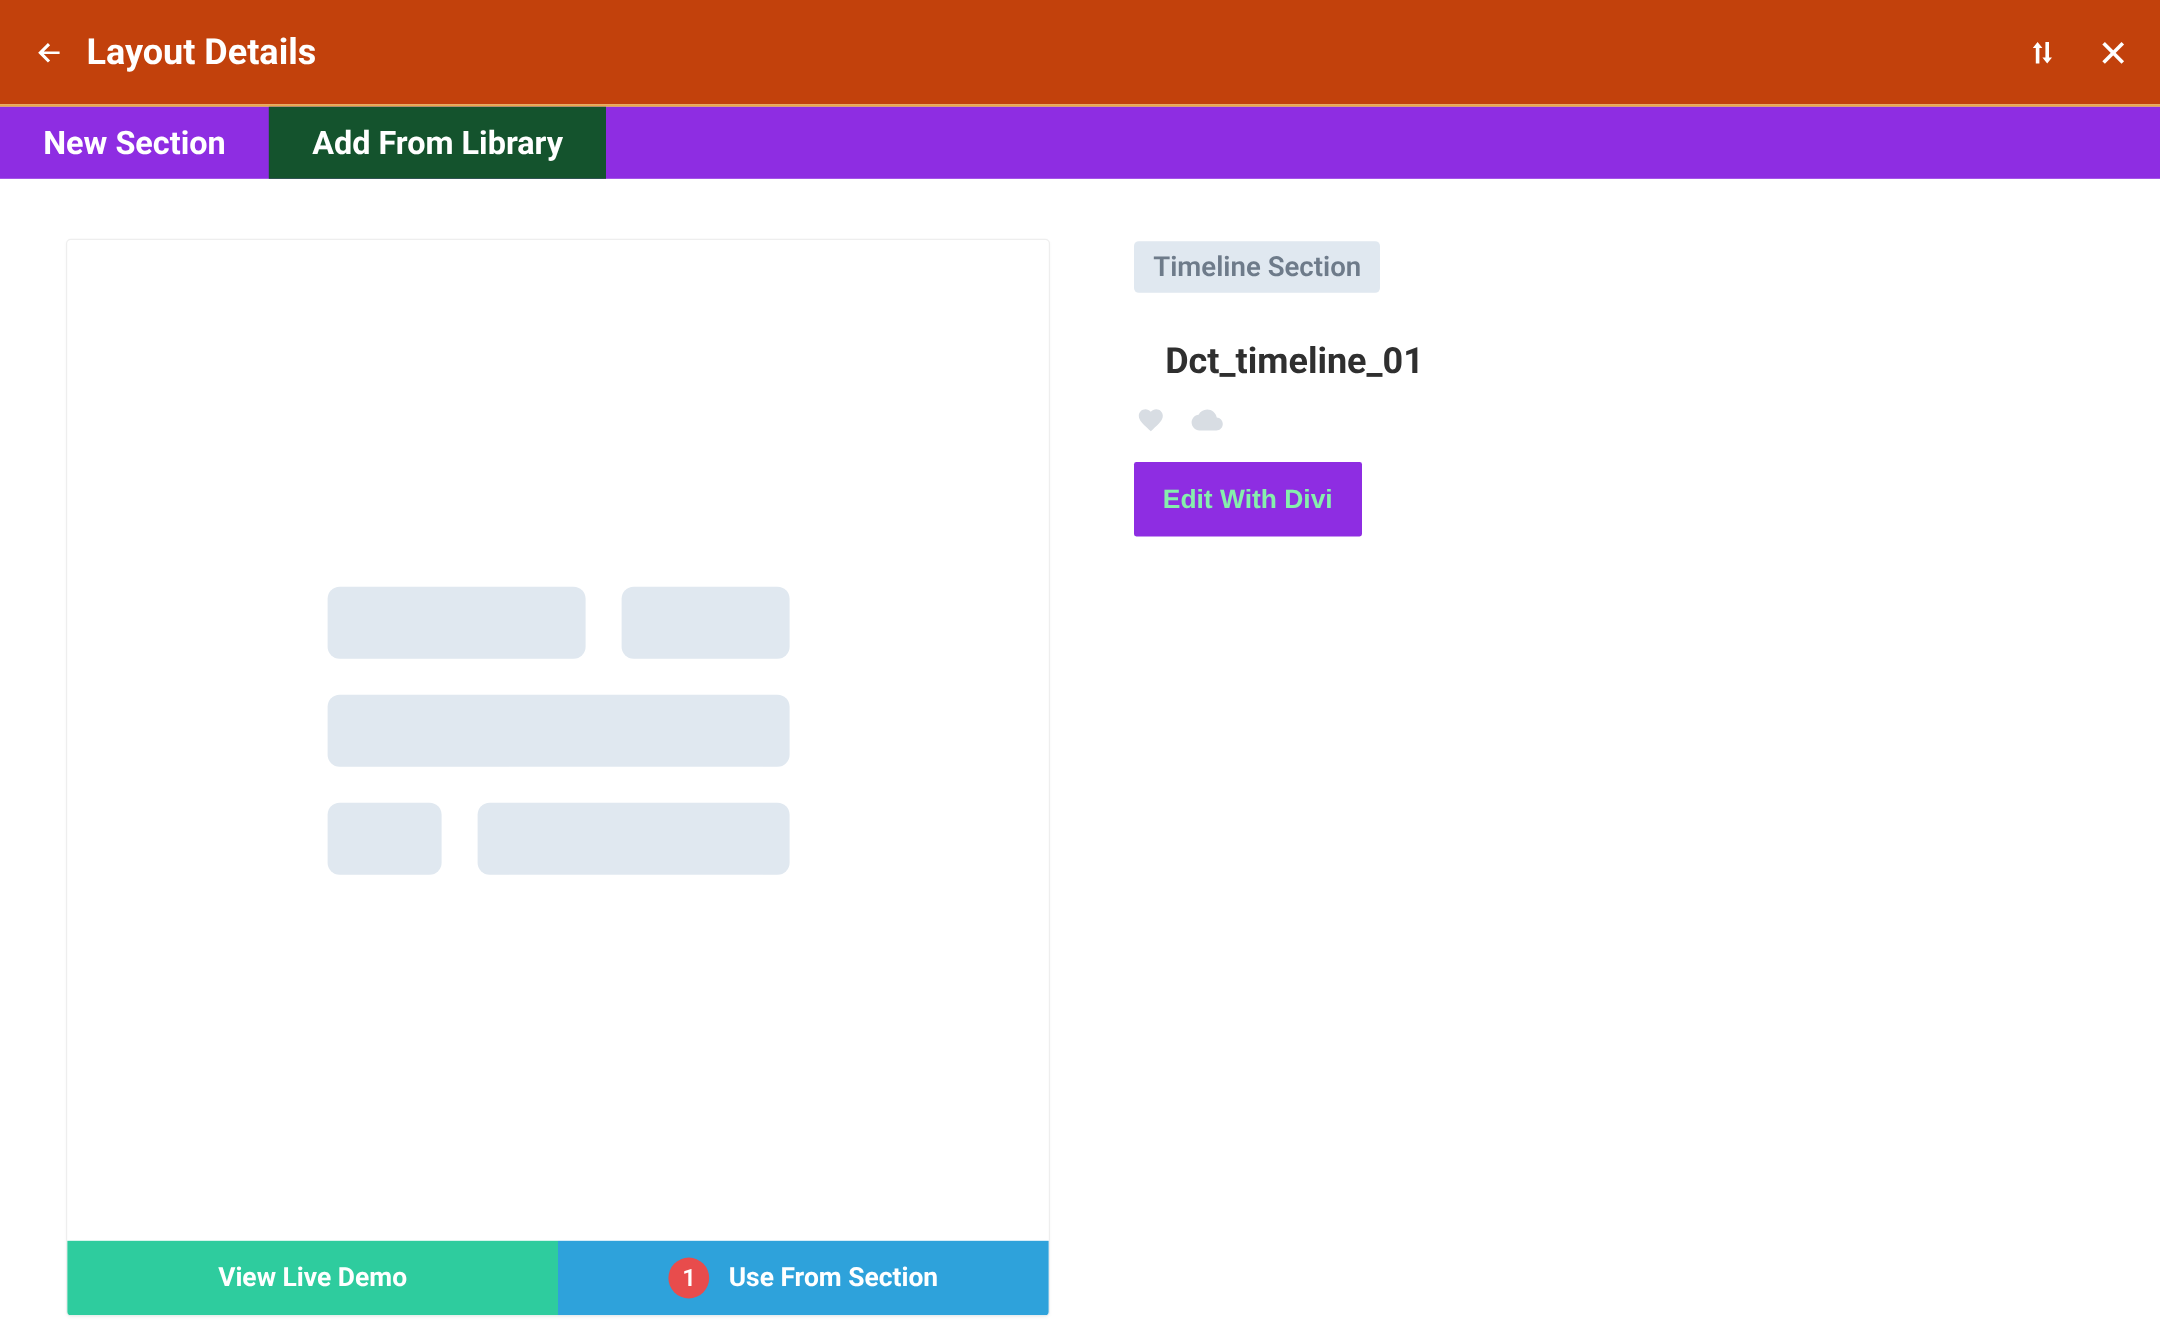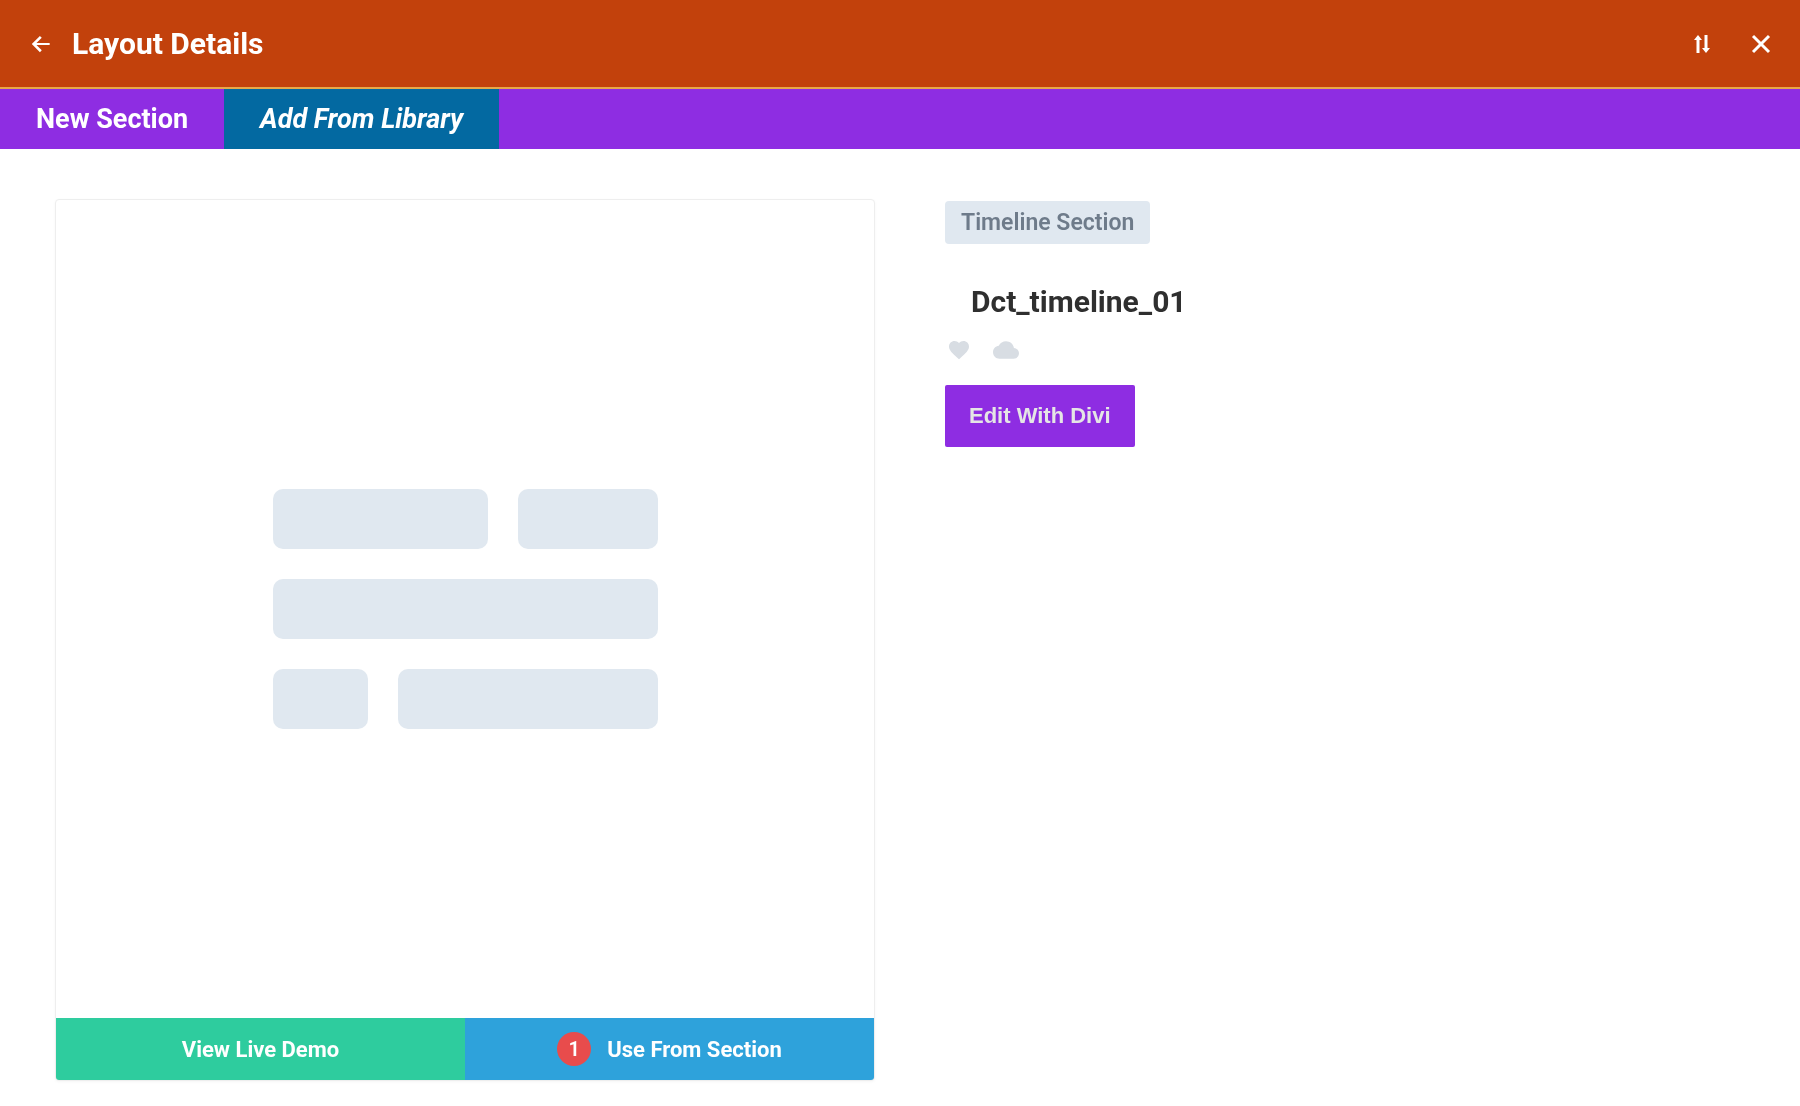--- a/index.html
+++ b/index.html
@@ -71,22 +71,21 @@
     .tab {
       padding: 12px 36px;
       display: flex;
       align-items: center;
       color: #fff;
       font-size: 27px;
       font-weight: 700;
       cursor: pointer;
     }
     .tab.active {
-      background: #0369a1;
-      font-style: italic;
+      background: #14532d;
     }
     .content {
       display: flex;
       padding: 50px 55px;
       gap: 70px;
     }
     .preview-card {
       width: 820px;
       background: #fff;
       border: 1px solid #eee;
@@ -112,20 +111,21 @@
       height: 60px;
     }
     .skel-a { width: 215px; }
     .skel-b { width: 140px; }
     .skel-c { width: 385px; }
     .skel-d { width: 95px; }
     .skel-e { width: 260px; }
     .preview-footer {
       display: flex;
       height: 62px;
+      margin-top: 16px;
     }
     .footer-btn {
       flex: 1;
       display: flex;
       align-items: center;
       justify-content: center;
       color: #fff;
       font-size: 22px;
       font-weight: 700;
       cursor: pointer;
@@ -179,21 +179,21 @@
     .heart-icon, .cloud-icon {
       fill: #d8dde3;
       cursor: pointer;
     }
     .heart-icon { width: 28px; height: 24px; }
     .cloud-icon { width: 38px; height: 26px; }
     .edit-button {
       margin-top: 22px;
       display: inline-block;
       background: #8e2de2;
-      color: #e5e5e5;
+      color: #86efac;
       font-size: 22px;
       font-weight: 700;
       padding: 18px 24px;
       border: none;
       cursor: pointer;
       border-radius: 2px;
     }
   </style>
 </head>
 <body>

